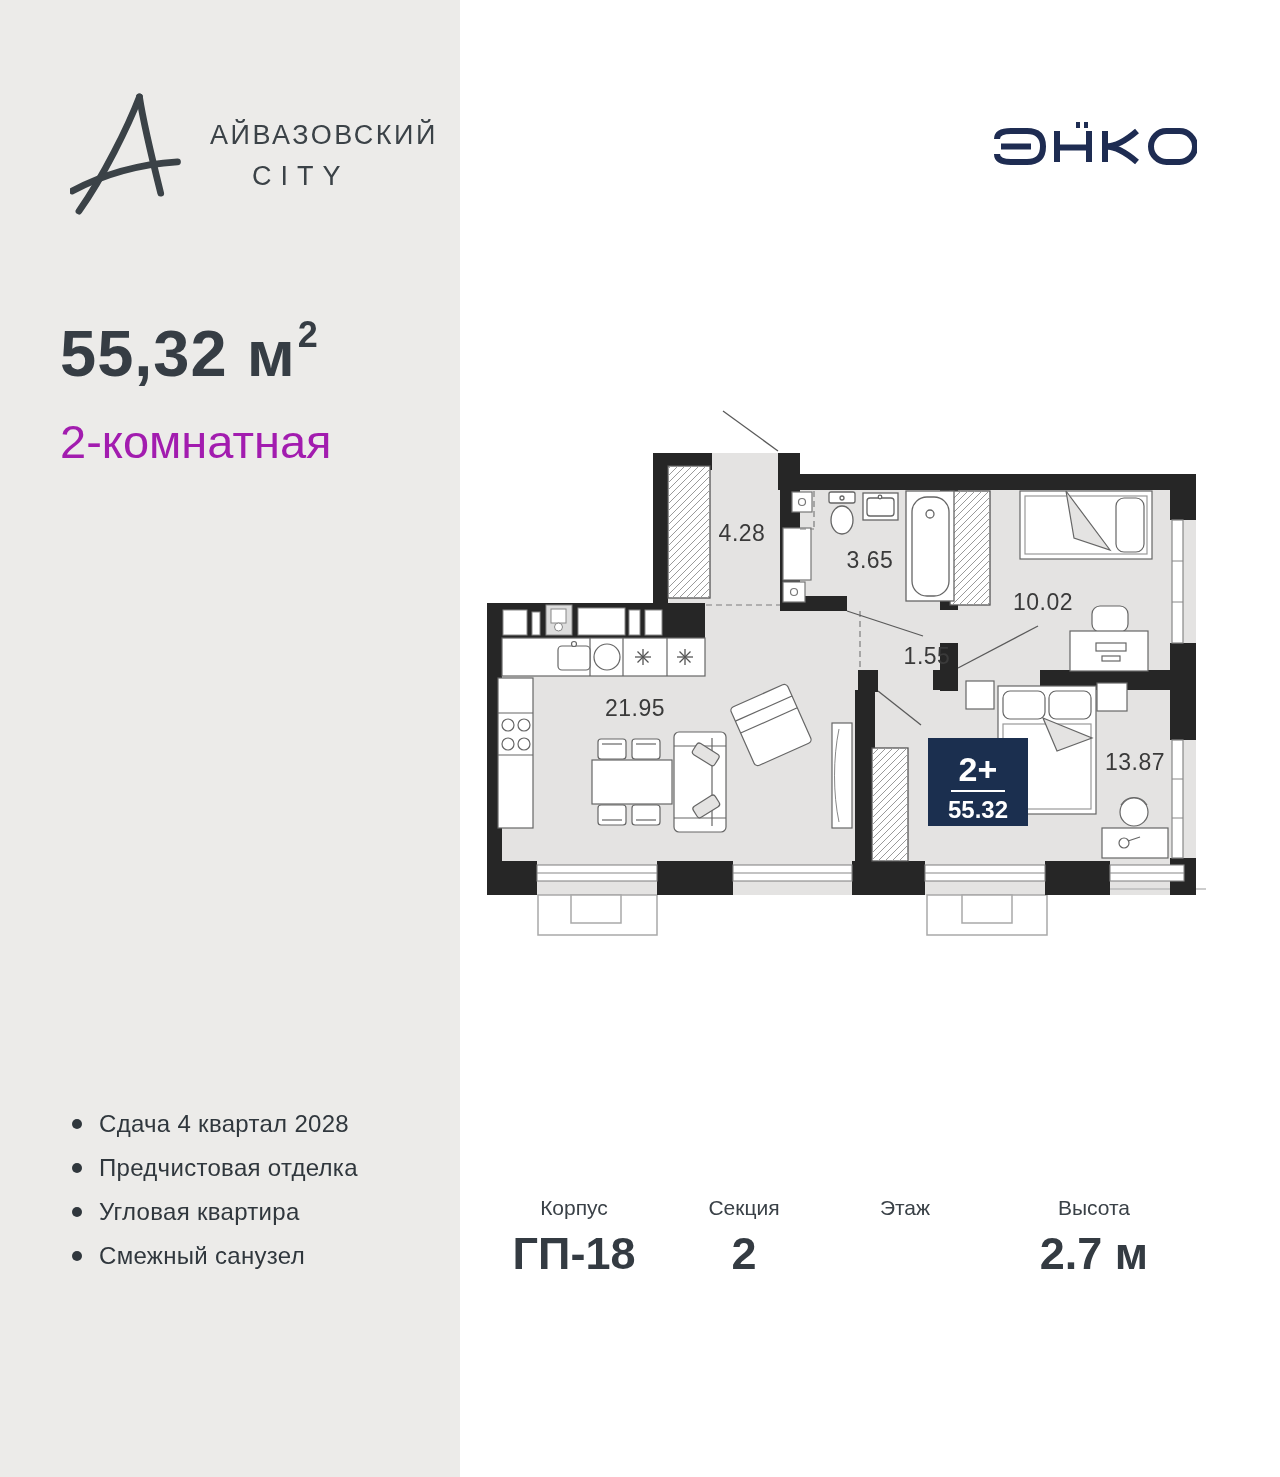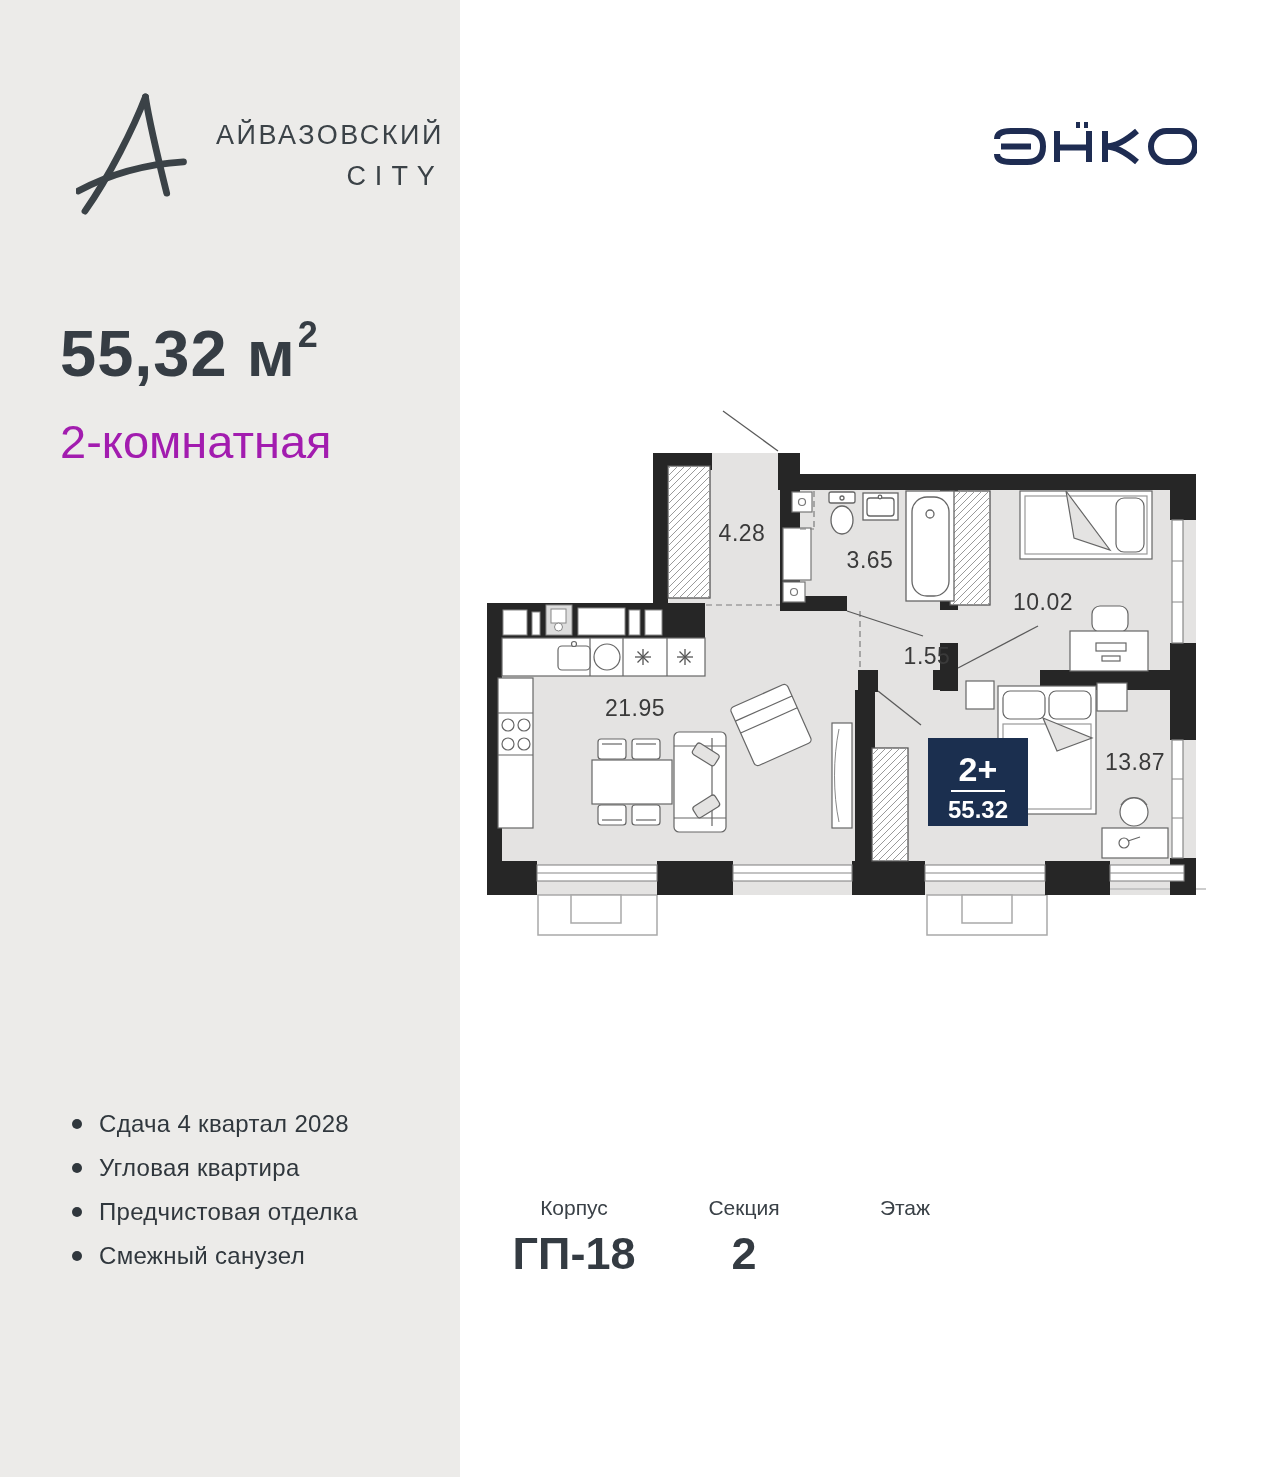--- a/index.html
+++ b/index.html
@@ -4,21 +4,21 @@
 <style>
   html,body{margin:0;padding:0;}
   body{
     width:1280px;height:1477px;position:relative;background:#ffffff;
     font-family:"Liberation Sans",sans-serif;overflow:hidden;
   }
   .left-panel{
     position:absolute;left:0;top:0;width:460px;height:1477px;
     background:#ecebe9;
   }
-  .logo-block{position:absolute;left:76px;top:92px;display:flex;align-items:flex-start;text-align:right;}
+  .logo-block{position:absolute;left:70px;top:92px;display:flex;align-items:flex-start;}
   .brand-lines{margin-left:28px;margin-top:28px;color:#3b4247;}
   .brand-line1{font-size:27px;letter-spacing:2.5px;font-weight:500;}
   .brand-line2{font-size:27px;letter-spacing:9px;font-weight:500;margin-top:10px;margin-left:42px;}
   .area-title{
     position:absolute;left:60px;top:316px;font-size:65px;font-weight:600;
     color:#363d44;letter-spacing:1px;white-space:nowrap;
   }
   .area-title sup{font-size:36px;position:relative;top:-6px;left:2px;}
   .apartment-type{
     position:absolute;left:60px;top:414px;font-size:47px;font-weight:400;color:#a21caf;
@@ -59,25 +59,25 @@
 
   <div class="apartment-type">2-комнатная</div>
 
   <ul class="features">
     <li>
         <span class="bullet"></span>
         <span class="feat-text">Сдача 4 квартал 2028</span>
       </li>
     <li>
         <span class="bullet"></span>
-        <span class="feat-text">Угловая квартира</span>
+        <span class="feat-text">Предчистовая отделка</span>
       </li>
     <li>
         <span class="bullet"></span>
-        <span class="feat-text">Предчистовая отделка</span>
+        <span class="feat-text">Угловая квартира</span>
       </li>
     <li>
         <span class="bullet"></span>
         <span class="feat-text">Смежный санузел</span>
       </li>
   </ul>
 </div>
 
 <svg class="enko-logo" width="212" height="50" viewBox="0 0 212 50">
   <g fill="none" stroke="#1e2c52" stroke-width="6" stroke-linejoin="round">
@@ -326,13 +326,17 @@
     <div class="detail-label">Корпус</div>
     <div class="detail-value">ГП-18</div>
   </div>
   <div class="detail-col col-1">
     <div class="detail-label">Секция</div>
     <div class="detail-value">2</div>
   </div>
   <div class="detail-col col-2">
     <div class="detail-label">Этаж</div>
   </div>
+  <div class="detail-col col-3">
+    <div class="detail-label">Высота</div>
+    <div class="detail-value">2.7 м</div>
+  </div>
 </div>
 
 </body></html>

